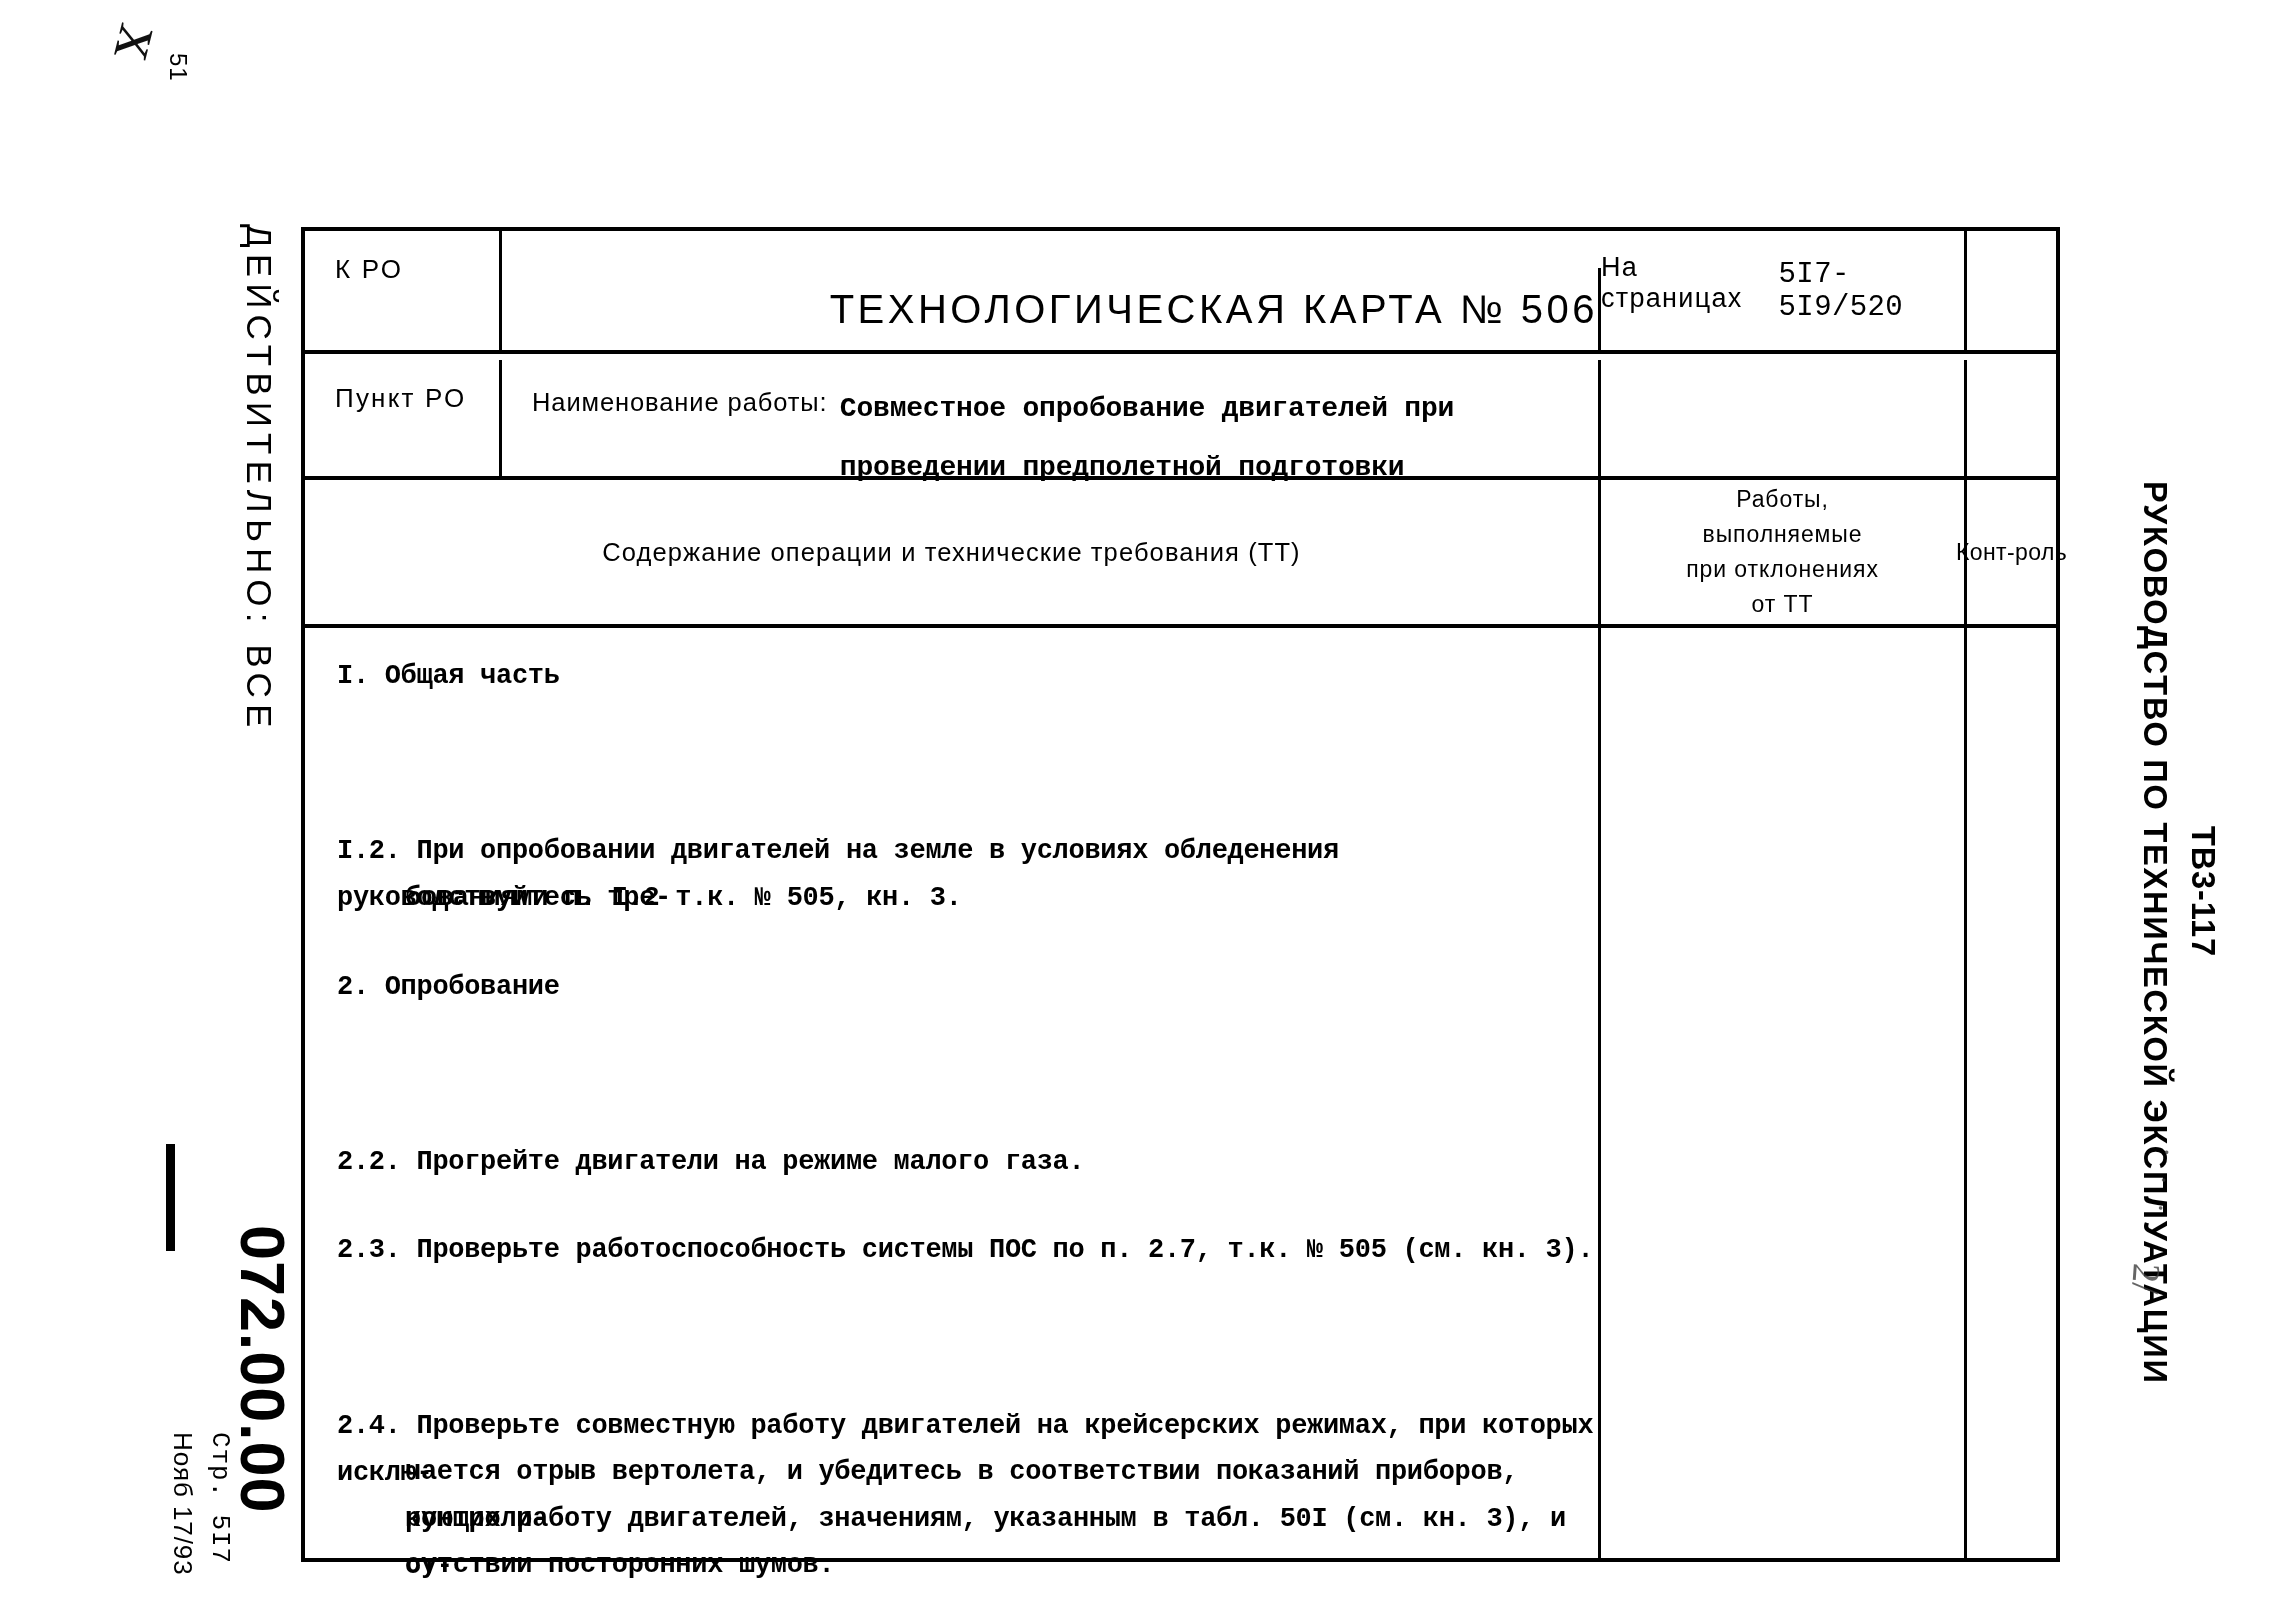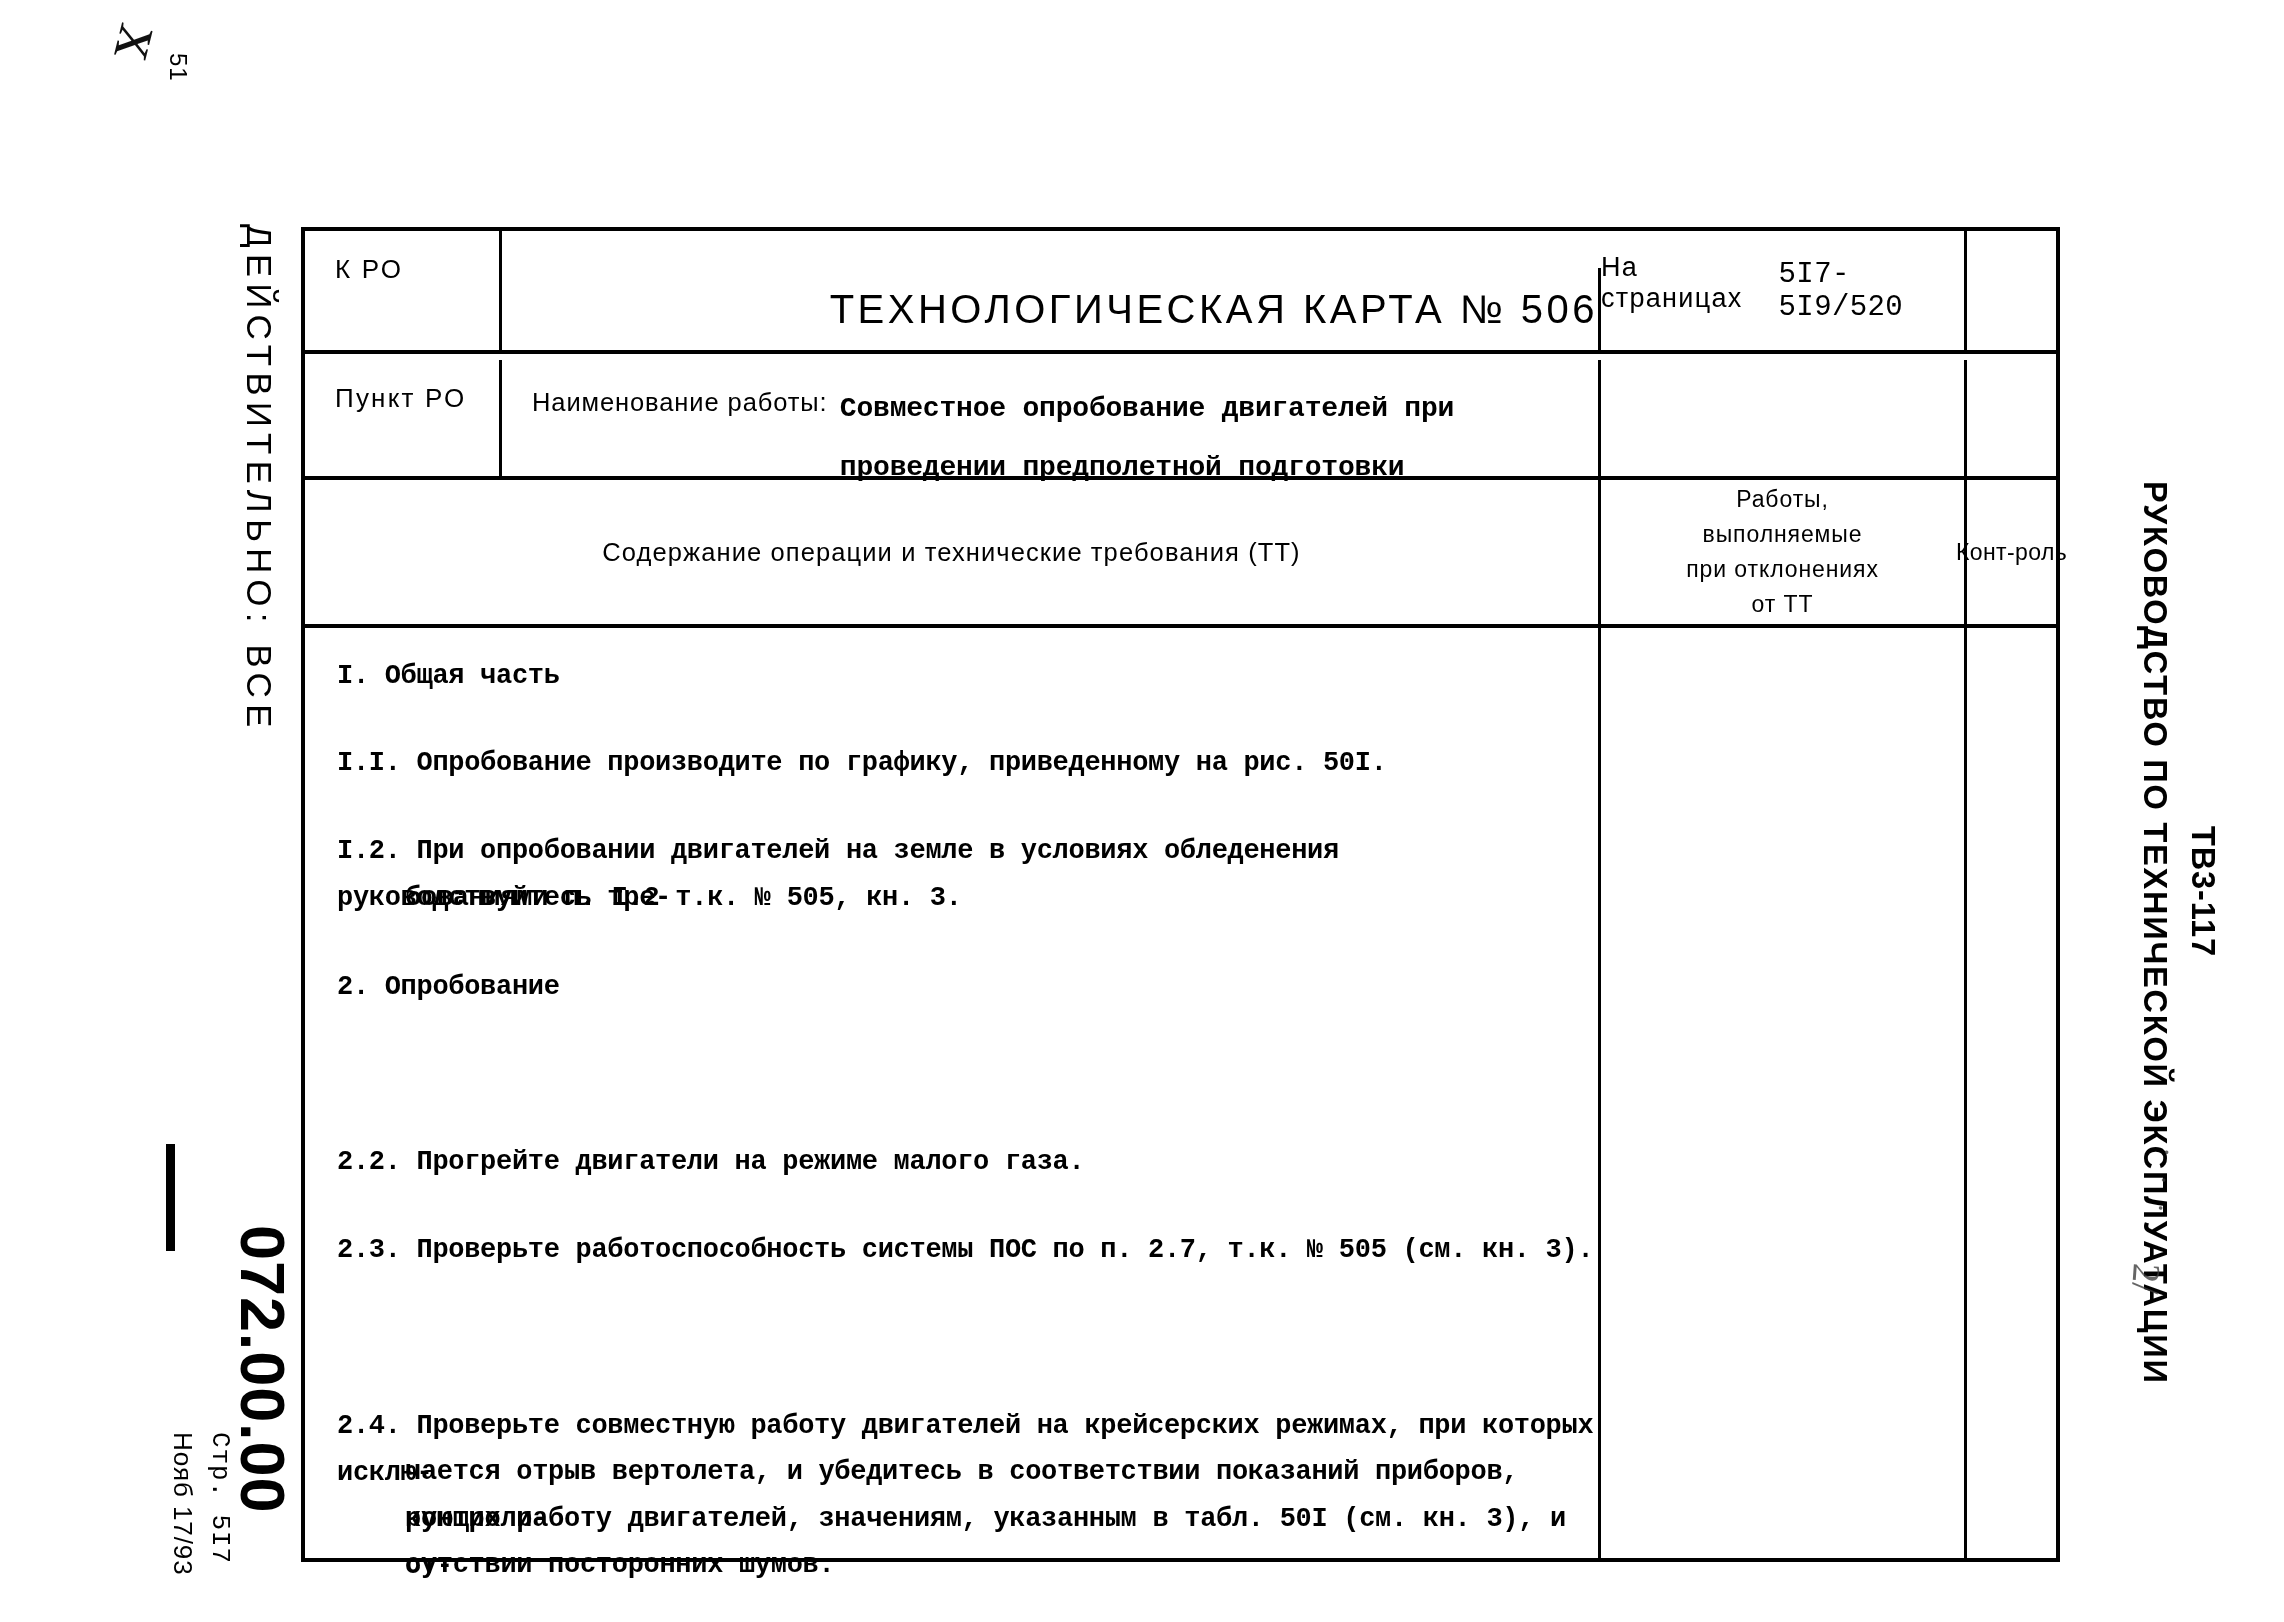--- a/index.html
+++ b/index.html
@@ -319,21 +319,20 @@
         <span>Конт-</span>
         <span>роль</span>
       </div>
     </div>
 
     <div class="body-row">
       <div class="cell body-main br">
 
         <div class="blk" style="left:32px; top:24.6px;">I. Общая часть</div>
 
-        <div class="blk" style="left:32px; top:112px;">I.I. Опробование производите по графику, приведенному на рис. 50I.</div>
 
         <div class="blk" style="left:32px; top:200px;">I.2. При опробовании двигателей на земле в условиях обледенения руководствуйтесь тре-</div>
         <div class="blk" style="left:100px; top:247px;">бованиями п. I.2 т.к. № 505, кн. 3.</div>
 
         <div class="blk" style="left:32px; top:336px;">2. Опробование</div>
 
 
         <div class="blk" style="left:32px; top:511px;">2.2. Прогрейте двигатели на режиме малого газа.</div>
 
         <div class="blk" style="left:32px; top:599px;">2.3. Проверьте работоспособность системы ПОС по п. 2.7, т.к. № 505 (см. кн. 3).</div>

